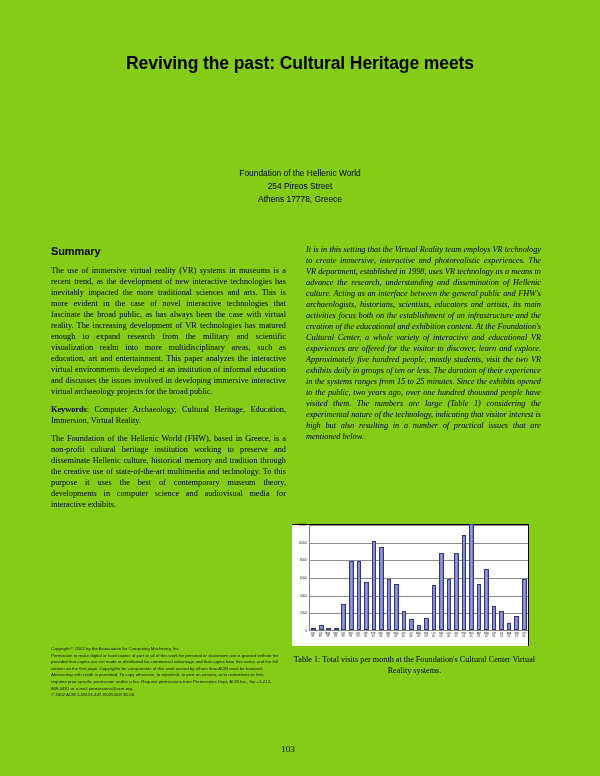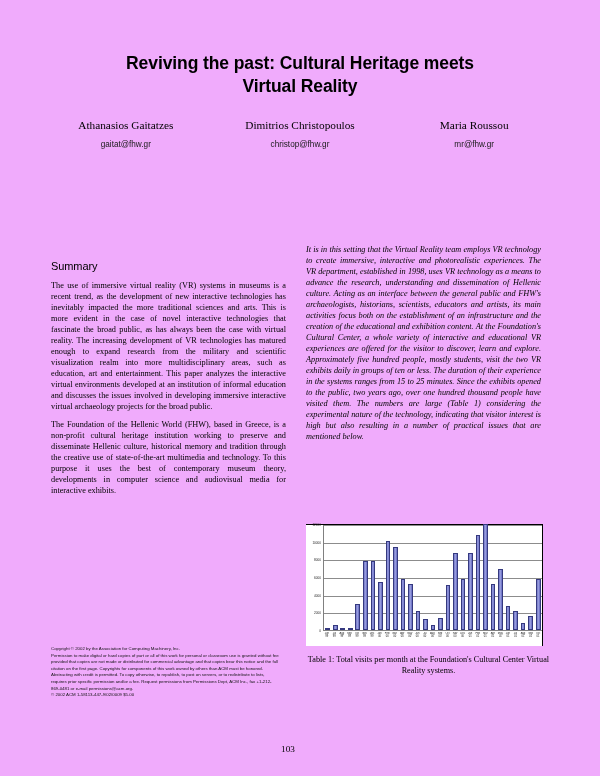--- a/index.html
+++ b/index.html
@@ -13,21 +13,21 @@
     position: relative;
     font-family: "Liberation Serif", serif;
     color: #000000;
     overflow: hidden;
   }
   .page {
     position: absolute;
     left: 0; top: 0;
     width: 600px;
     height: 776px;
-    background: #f0abfc;
+    background: #84cc16;
   }
 
   
   .title-block {
     position: absolute;
     left: 60px;
     top: 52px;
     width: 480px;
     text-align: center;
   }
@@ -93,22 +93,22 @@
     font-size: 8.25px;
     line-height: 1.335;
     text-align: justify;
   }
   .col-left  { left: 51px; }
   .col-right { left: 306px; font-style: italic; }
 
   .sec-head {
     font-family: "Liberation Sans", sans-serif;
     font-size: 11px;
-    font-weight: normal;
-    margin: 15px 0 6px 0;
+    font-weight: bold;
+    margin: 0 0 6px 0;
     text-align: left;
     letter-spacing: -0.1px;
   }
   .sec-head.intro { margin-top: 13px; }
   p.body {
     margin: 0 0 0 0;
     text-indent: 0;
     hyphens: none;
   }
   p.body + p.body { margin-top: 7px; }
@@ -124,21 +124,21 @@
     font-family: "Liberation Sans", sans-serif;
     font-size: 4.35px;
     line-height: 1.52;
     color: #141414;
     text-align: left;
   }
 
   
   .figure {
     position: absolute;
-    left: 306px;
+    left: 292px;
     top: 524px;
     width: 245px;
   }
   .chart-wrap {
     position: relative;
     width: 237px;
     height: 122px;
     box-sizing: border-box;
     border: 1px solid #000;
     border-left: none;
@@ -243,43 +243,34 @@
   }
 </style>
 </head>
 <body>
 
 <div class="page">
 
   <div class="title-block">
     <div class="paper-title">
       <span>Reviving the past: Cultural Heritage meets</span><br>
-      <span>Virtual Reality</span>
     </div>
   </div>
 
-  <div class="authors">
-    <div class="author">
-      <div class="author-name">Athanasios Gaitatzes</div>
-      <div class="author-email">gaitat@fhw.gr</div>
-    </div>
-    <div class="author">
-      <div class="author-name">Dimitrios Christopoulos</div>
-      <div class="author-email">christop@fhw.gr</div>
-    </div>
-    <div class="author">
-      <div class="author-name">Maria Roussou</div>
-      <div class="author-email">mr@fhw.gr</div>
-    </div>
+
+  <div class="affiliation">
+    <div>Foundation of the Hellenic World</div>
+    <div>254 Pireos Street</div>
+    <div>Athens 17778, Greece</div>
   </div>
-
 
   <div class="col col-left">
     <div class="sec-head">Summary</div>
     <p class="body">The use of immersive virtual reality (VR) systems in museums is a recent trend, as the development of new interactive technologies has inevitably impacted the more traditional sciences and arts. This is more evident in the case of novel interactive technologies that fascinate the broad public, as has always been the case with virtual reality. The increasing development of VR technologies has matured enough to expand research from the military and scientific visualization realm into more multidisciplinary areas, such as education, art and entertainment. This paper analyzes the interactive virtual environments developed at an institution of informal education and discusses the issues involved in developing immersive interactive virtual archaeology projects for the broad public.</p>
+    <p class="body kw"><b>Keywords</b><span>: Computer Archaeology, Cultural Heritage, Education, Immersion, Virtual Reality.</span></p>
     <p class="body">The Foundation of the Hellenic World (FHW), based in Greece, is a non-profit cultural heritage institution working to preserve and disseminate Hellenic culture, historical memory and tradition through the creative use of state-of-the-art multimedia and technology. To this purpose it uses the best of contemporary museum theory, developments in computer science and audiovisual media for interactive exhibits.</p>
   </div>
 
   <div class="copyright">
 
     <div>Copyright © 2002 by the Association for Computing Machinery, Inc.</div>
     <div>Permission to make digital or hard copies of part or all of this work for personal or classroom use is granted without fee provided that copies are not made or distributed for commercial advantage and that copies bear this notice and the full citation on the first page. Copyrights for components of this work owned by others than ACM must be honored. Abstracting with credit is permitted. To copy otherwise, to republish, to post on servers, or to redistribute to lists, requires prior specific permission and/or a fee. Request permissions from Permissions Dept, ACM Inc., fax +1-212-869-0481 or e-mail permissions@acm.org.</div>
     <div>© 2002 ACM 1-58113-447-9/02/0009 $5.00</div>
   </div>
 

